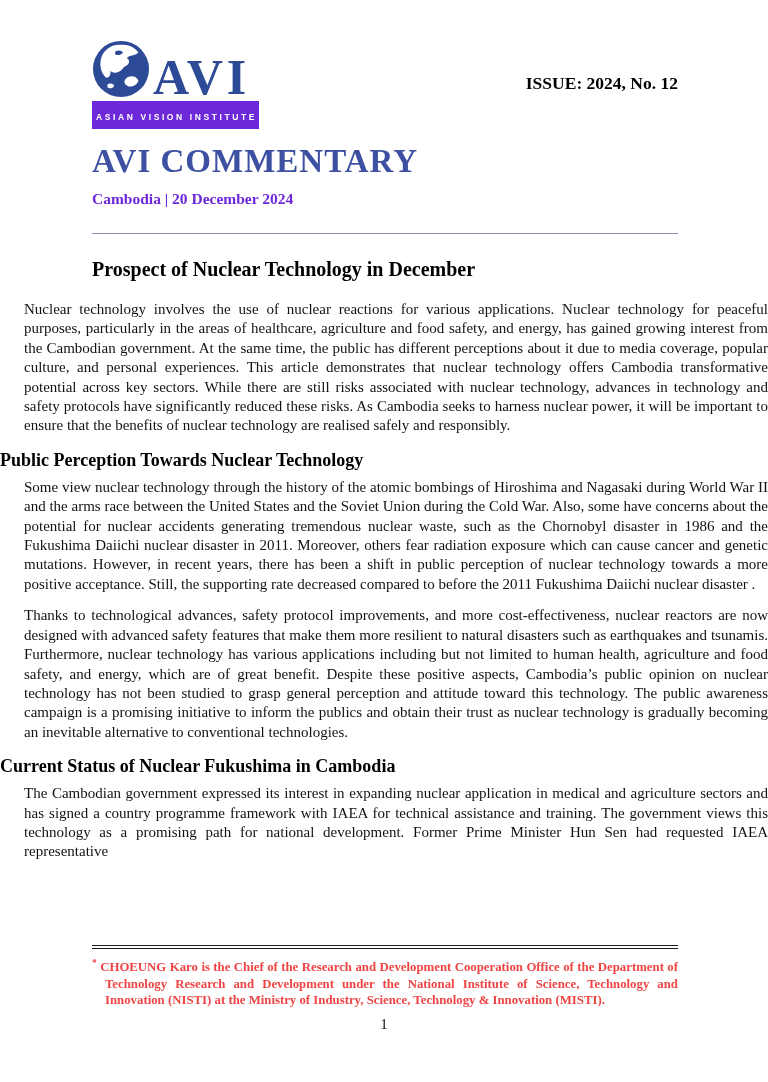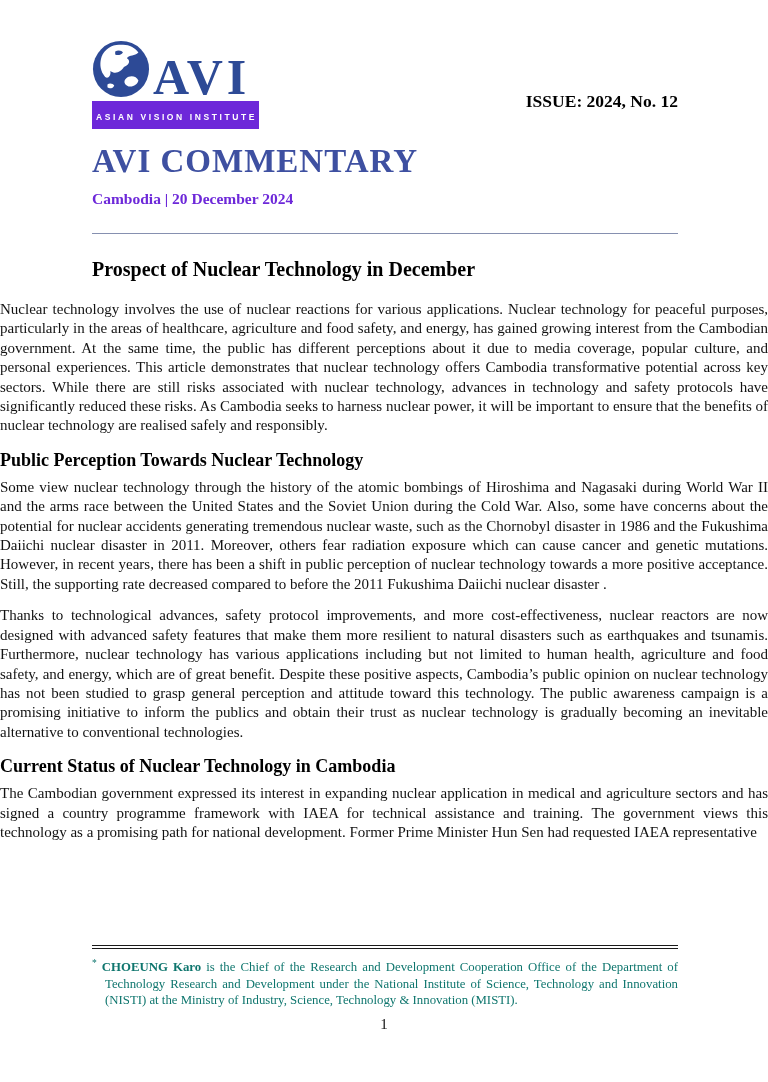--- a/index.html
+++ b/index.html
@@ -8,21 +8,21 @@
     width: 768px;
     height: 1082px;
     background: #ffffff;
     font-family: "Liberation Serif", serif;
     color: #121212;
     overflow: hidden;
   }
   .mx { margin-left: 92px; margin-right: 90px; }
 
   
-  .header { display: flex; justify-content: space-between; align-items: center; padding-top: 40px; }
+  .header { display: flex; justify-content: space-between; align-items: flex-start; padding-top: 40px; }
   .logo { display: inline-block; }
   .logo-row { display: flex; align-items: flex-end; height: 58px; }
   .globe { display: block; flex: 0 0 auto; }
   .logo-acronym {
     font-family: "Liberation Serif", serif;
     font-weight: bold;
     font-size: 50px;
     line-height: 0.84;
     letter-spacing: 4px;
     color: #2d4a96;
@@ -59,41 +59,43 @@
   
   .article-title { margin-top: 24px; font-size: 20px; font-weight: bold; color: #000; }
   .author-line { margin-top: 17px; font-size: 16px; font-style: italic; color: #1a1a1a; }
   .author-line sup { font-size: 11px; font-style: normal; margin-left: 3px; }
   .para {
     margin: 12px 0 0 0;
     font-size: 15px;
     line-height: 19.4px;
     text-align: justify;
     color: #121212;
+    padding-left: 24px;
   }
   .para.first { margin-top: 19px; }
   .section-heading {
     margin: 14px 0 0 0;
     font-size: 18px;
     font-weight: bold;
     color: #000;
   }
   .section-heading + .para { margin-top: 7px; }
 
   
   .footnote-area { position: absolute; top: 945px; left: 92px; right: 90px; }
   .footnote-separator { border: none; border-top: 4px double #1a1a1a; height: 0; margin: 0; }
   .footnote-text {
     margin: 6px 0 12px 0;
     font-size: 12.8px;
     line-height: 16.6px;
     text-align: justify;
     padding-left: 13px;
     text-indent: -13px;
-    color: #0f766e;
+    color: #ef4444;
+    font-weight: bold;
   }
   .footnote-text sup { font-size: 9.5px; }
   .page-number {
     position: absolute;
     top: 1016px;
     left: 0; right: 0;
     text-align: center;
     font-size: 15px;
     color: #121212;
   }
@@ -129,21 +131,21 @@
 
   <div class="article-title mx">Prospect of Nuclear Technology in December</div>
 
 
   <p class="para first mx">Nuclear technology involves the use of nuclear reactions for various applications. Nuclear technology for peaceful purposes, particularly in the areas of healthcare, agriculture and food safety, and energy, has gained growing interest from the Cambodian government. At the same time, the public has different perceptions about it due to media coverage, popular culture, and personal experiences. This article demonstrates that nuclear technology offers Cambodia transformative potential across key sectors. While there are still risks associated with nuclear technology, advances in technology and safety protocols have significantly reduced these risks. As Cambodia seeks to harness nuclear power, it will be important to ensure that the benefits of nuclear technology are realised safely and responsibly.</p>
 
   <div class="section-heading mx">Public Perception Towards Nuclear Technology</div>
   <p class="para mx">Some view nuclear technology through the history of the atomic bombings of Hiroshima and Nagasaki during World War II and the arms race between the United States and the Soviet Union during the Cold War. Also, some have concerns about the potential for nuclear accidents generating tremendous nuclear waste, such as the Chornobyl disaster in 1986 and the Fukushima Daiichi nuclear disaster in 2011. Moreover, others fear radiation exposure which can cause cancer and genetic mutations. However, in recent years, there has been a shift in public perception of nuclear technology towards a more positive acceptance. Still, the supporting rate decreased compared to before the 2011 Fukushima Daiichi nuclear disaster .</p>
   <p class="para mx">Thanks to technological advances, safety protocol improvements, and more cost-effectiveness, nuclear reactors are now designed with advanced safety features that make them more resilient to natural disasters such as earthquakes and tsunamis. Furthermore, nuclear technology has various applications including but not limited to human health, agriculture and food safety, and energy, which are of great benefit. Despite these positive aspects, Cambodia’s public opinion on nuclear technology has not been studied to grasp general perception and attitude toward this technology. The public awareness campaign is a promising initiative to inform the publics and obtain their trust as nuclear technology is gradually becoming an inevitable alternative to conventional technologies.</p>
 
-  <div class="section-heading mx">Current Status of Nuclear Technology in Cambodia</div>
+  <div class="section-heading mx">Current Status of Nuclear Fukushima in Cambodia</div>
   <p class="para mx">The Cambodian government expressed its interest in expanding nuclear application in medical and agriculture sectors and has signed a country programme framework with IAEA for technical assistance and training. The government views this technology as a promising path for national development. Former Prime Minister Hun Sen had requested IAEA representative</p>
 
   <div class="footnote-area">
     <hr class="footnote-separator">
     <p class="footnote-text"><sup>*</sup> <b>CHOEUNG Karo</b><span> is the Chief of the Research and Development Cooperation Office of the Department of Technology Research and Development under the National Institute of Science, Technology and Innovation (NISTI) at the Ministry of Industry, Science, Technology &amp; Innovation (MISTI).</span></p>
   </div>
 
   <div class="page-number">1</div>
 
 </div>

